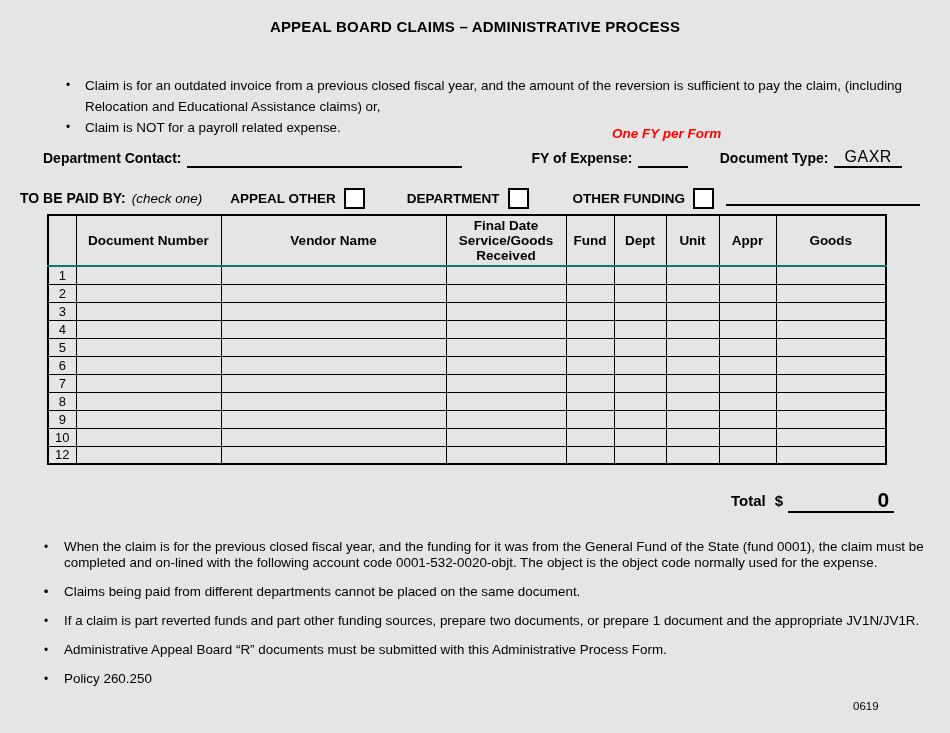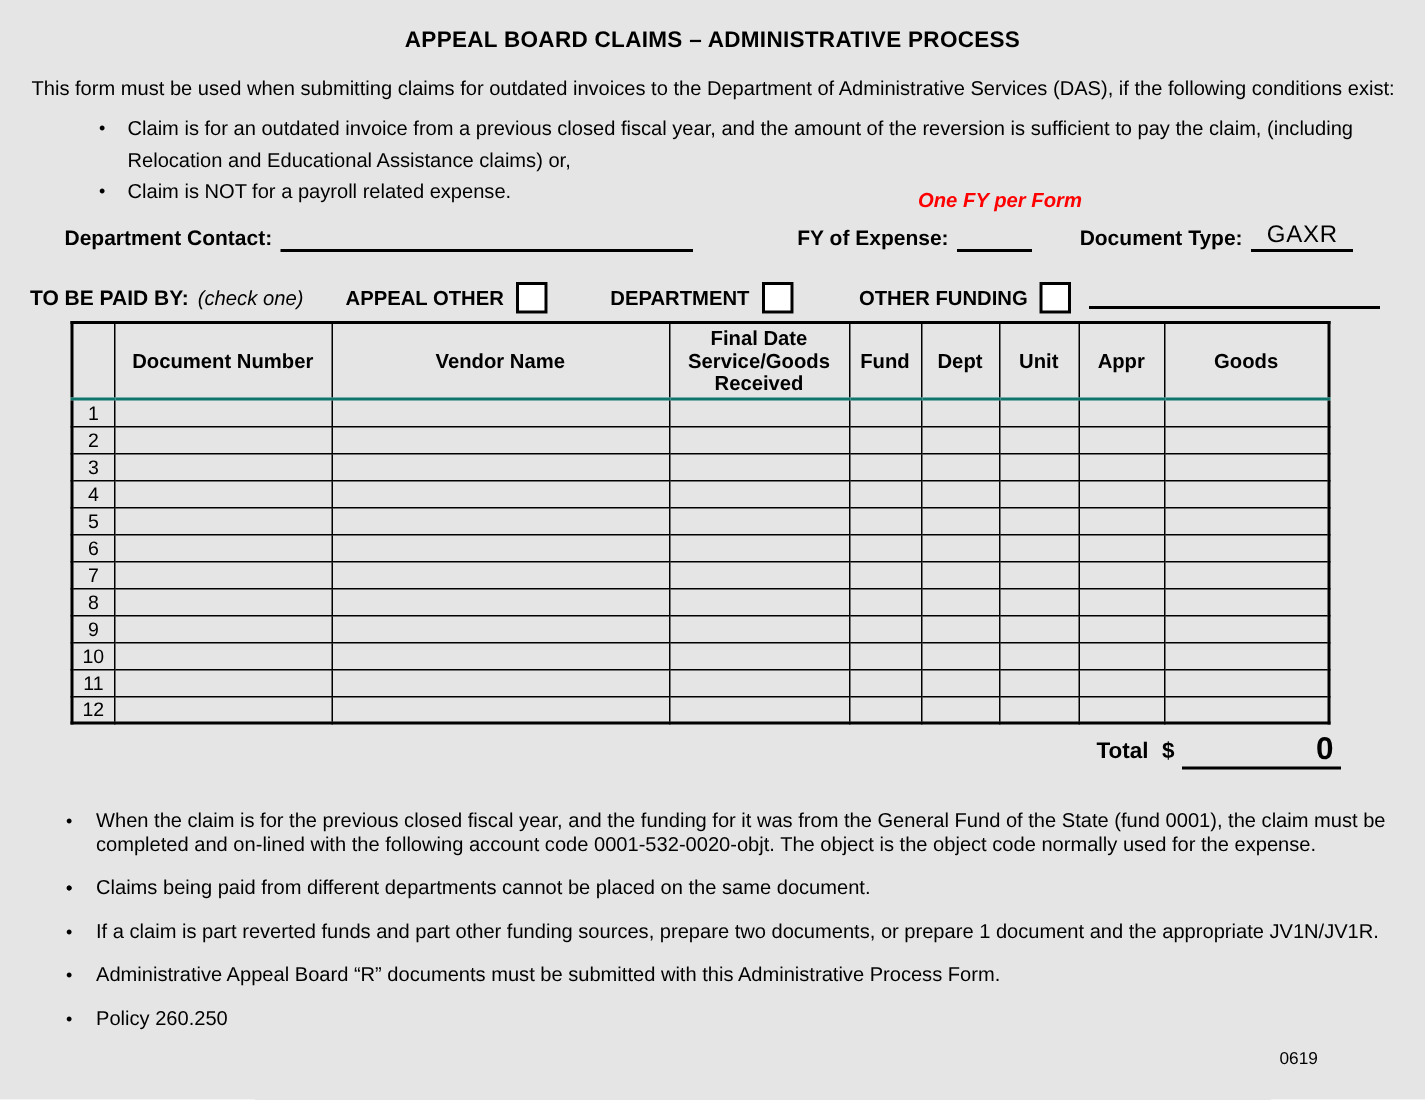--- a/index.html
+++ b/index.html
@@ -95,21 +95,20 @@
 
   .form-code { position:absolute; top:700px; left:853px; font-size:11.5px; }
 </style>
 </head>
 <body>
 
 <div class="page">
 
   <div class="title">APPEAL BOARD CLAIMS – ADMINISTRATIVE PROCESS</div>
 
-  <div class="intro">This form must be used when submitting claims for outdated invoices to the Department of Administrative Services (DAS), if the following conditions exist:</div>
 
   <ul class="conditions">
       <li>
       <span class="bullet">•</span>
       <span>Claim is for an outdated invoice from a previous closed fiscal year, and the amount of the reversion is sufficient to pay the claim, (including Relocation and Educational Assistance claims) or,</span>
     </li>
       <li>
       <span class="bullet">•</span>
       <span>Claim is NOT for a payroll related expense.</span>
     </li>
@@ -286,31 +285,20 @@
         <td></td>
         <td></td>
         <td></td>
         <td></td>
         <td></td>
         <td></td>
         <td></td>
         <td></td>
       </tr>
         <tr>
-        <td class="rn"><span>11</span></td>
-        <td></td>
-        <td></td>
-        <td></td>
-        <td></td>
-        <td></td>
-        <td></td>
-        <td></td>
-        <td></td>
-      </tr>
-        <tr>
         <td class="rn"><span>12</span></td>
         <td></td>
         <td></td>
         <td></td>
         <td></td>
         <td></td>
         <td></td>
         <td></td>
         <td></td>
       </tr>

